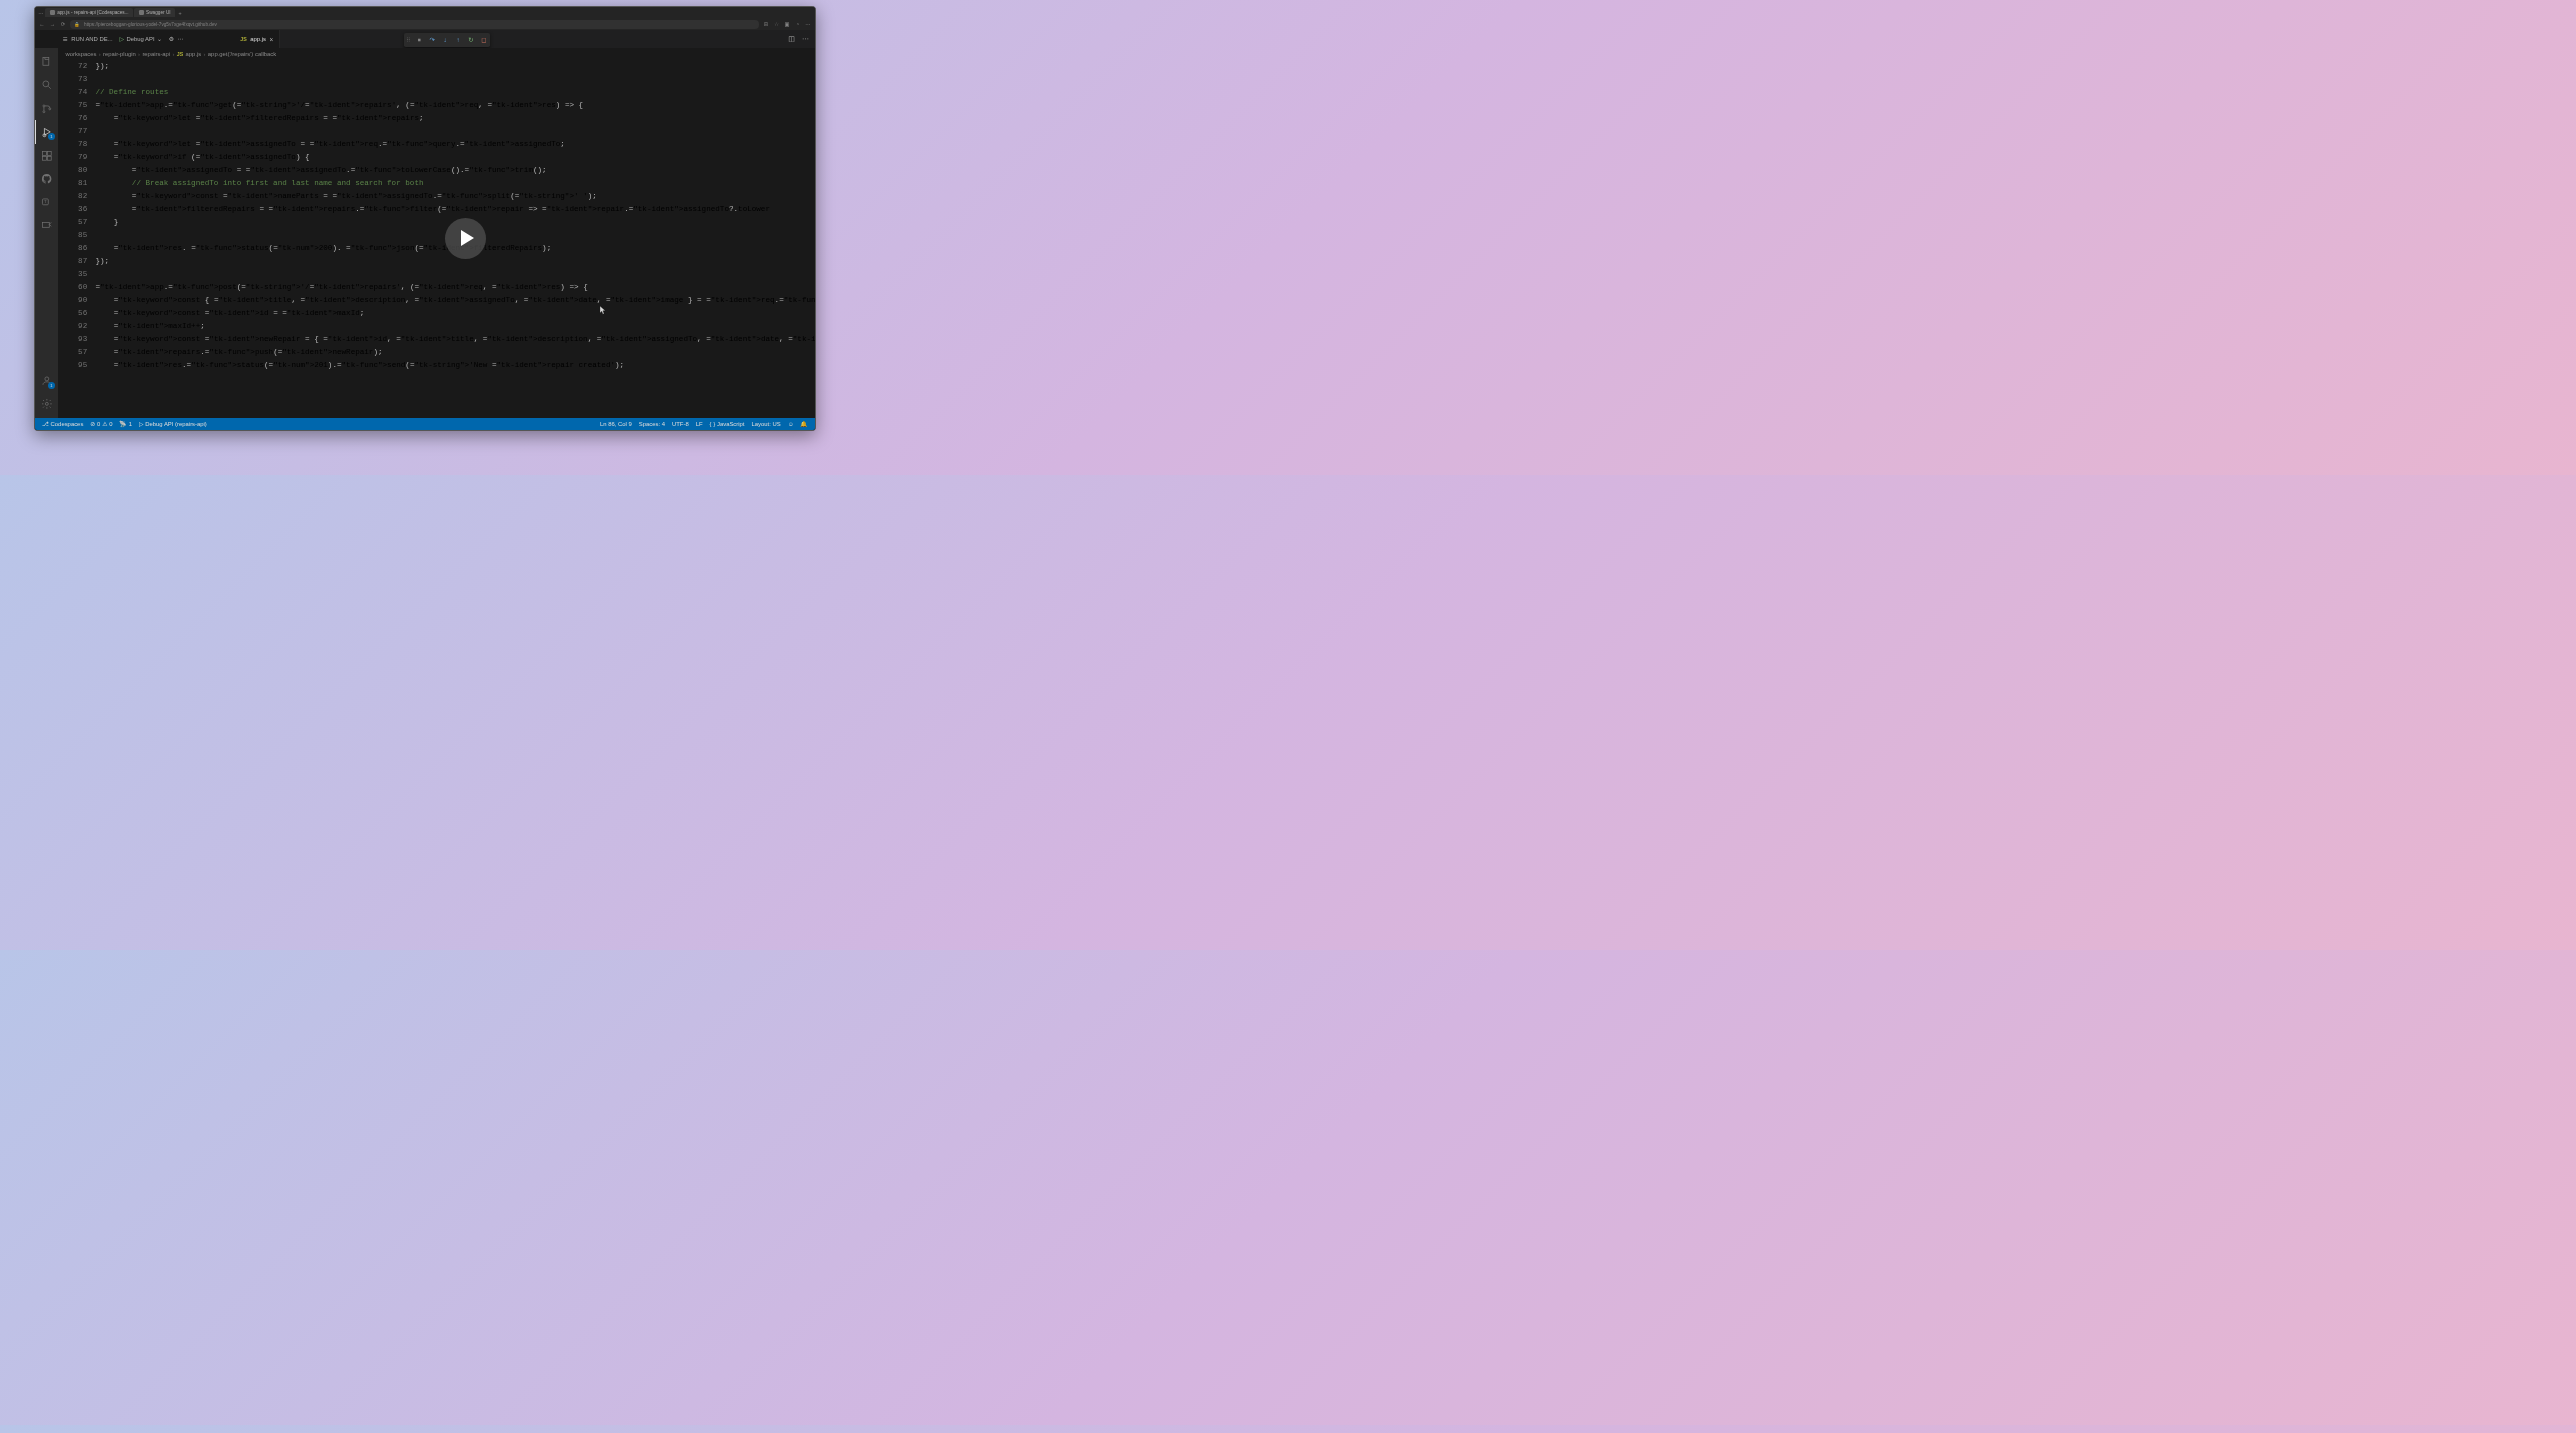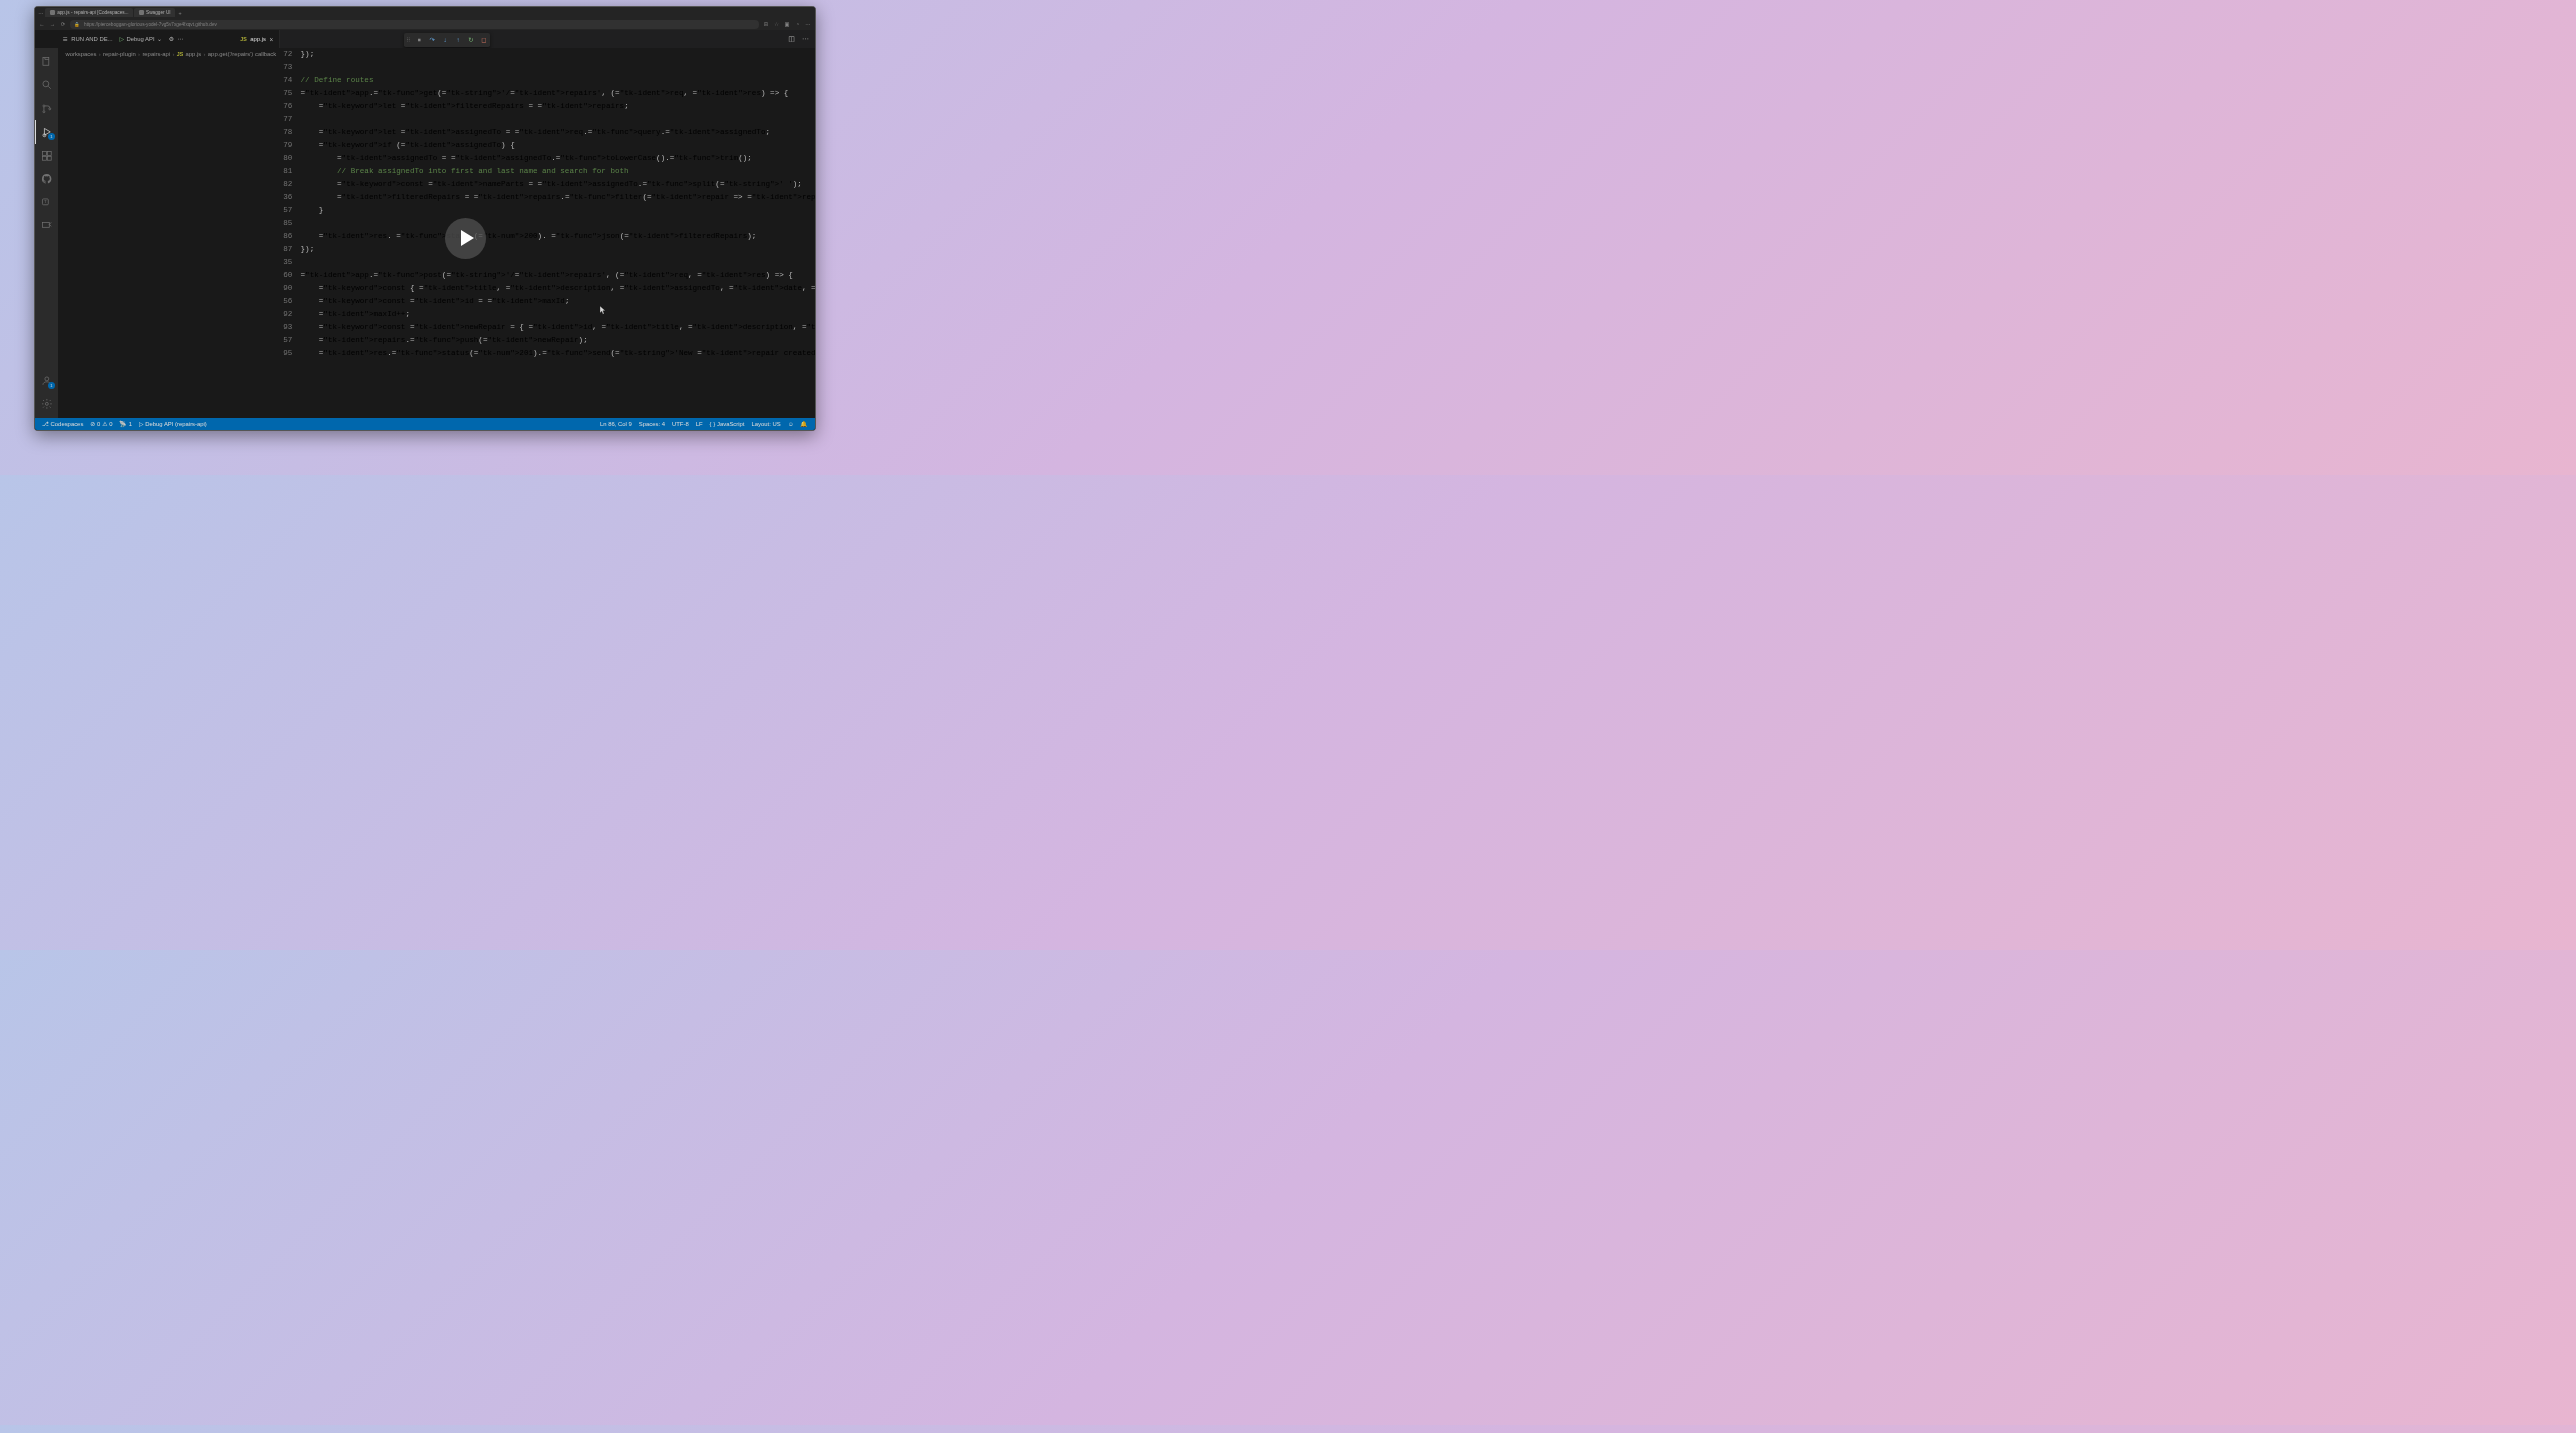--- a/index.html
+++ b/index.html
@@ -143,21 +143,21 @@
   display: flex; flex-direction: column;
 }
 .section-body { flex: 1; }
 .section.variables { flex: 0 0 82px; }
 .section.watch { flex: 0 0 82px; }
 .section.callstack { flex: 0 0 117px; }
 .section.loaded { flex: 0 0 11.7px; }
 .section.breakpoints { flex: 0 0 auto; }
 
 .editor {
-  flex: 1; display: flex; 
+  flex: 1; display: flex; flex-direction: column;
   background: #1e1e1e;
   position: relative;
   justify-content: center;
 }
 .breadcrumb {
   height: 11.7px; display: flex; align-items: center;
   padding: 0 7px; gap: 2.3px;
   font-size: 5.9px; color: #a0a0a0;
 }
 .crumb { cursor: pointer; }

